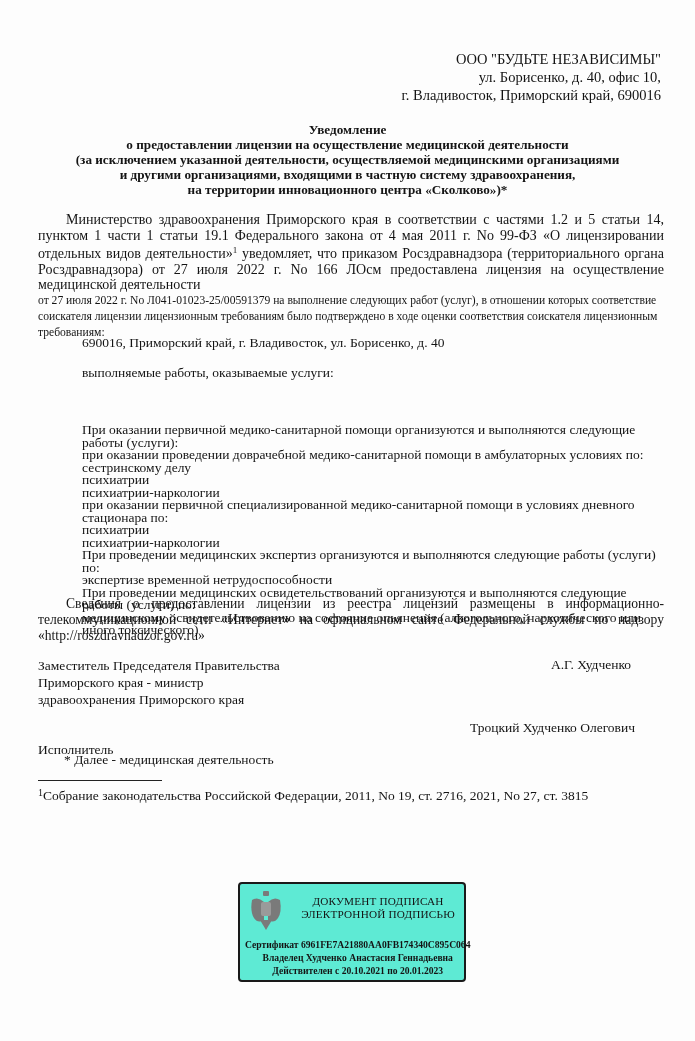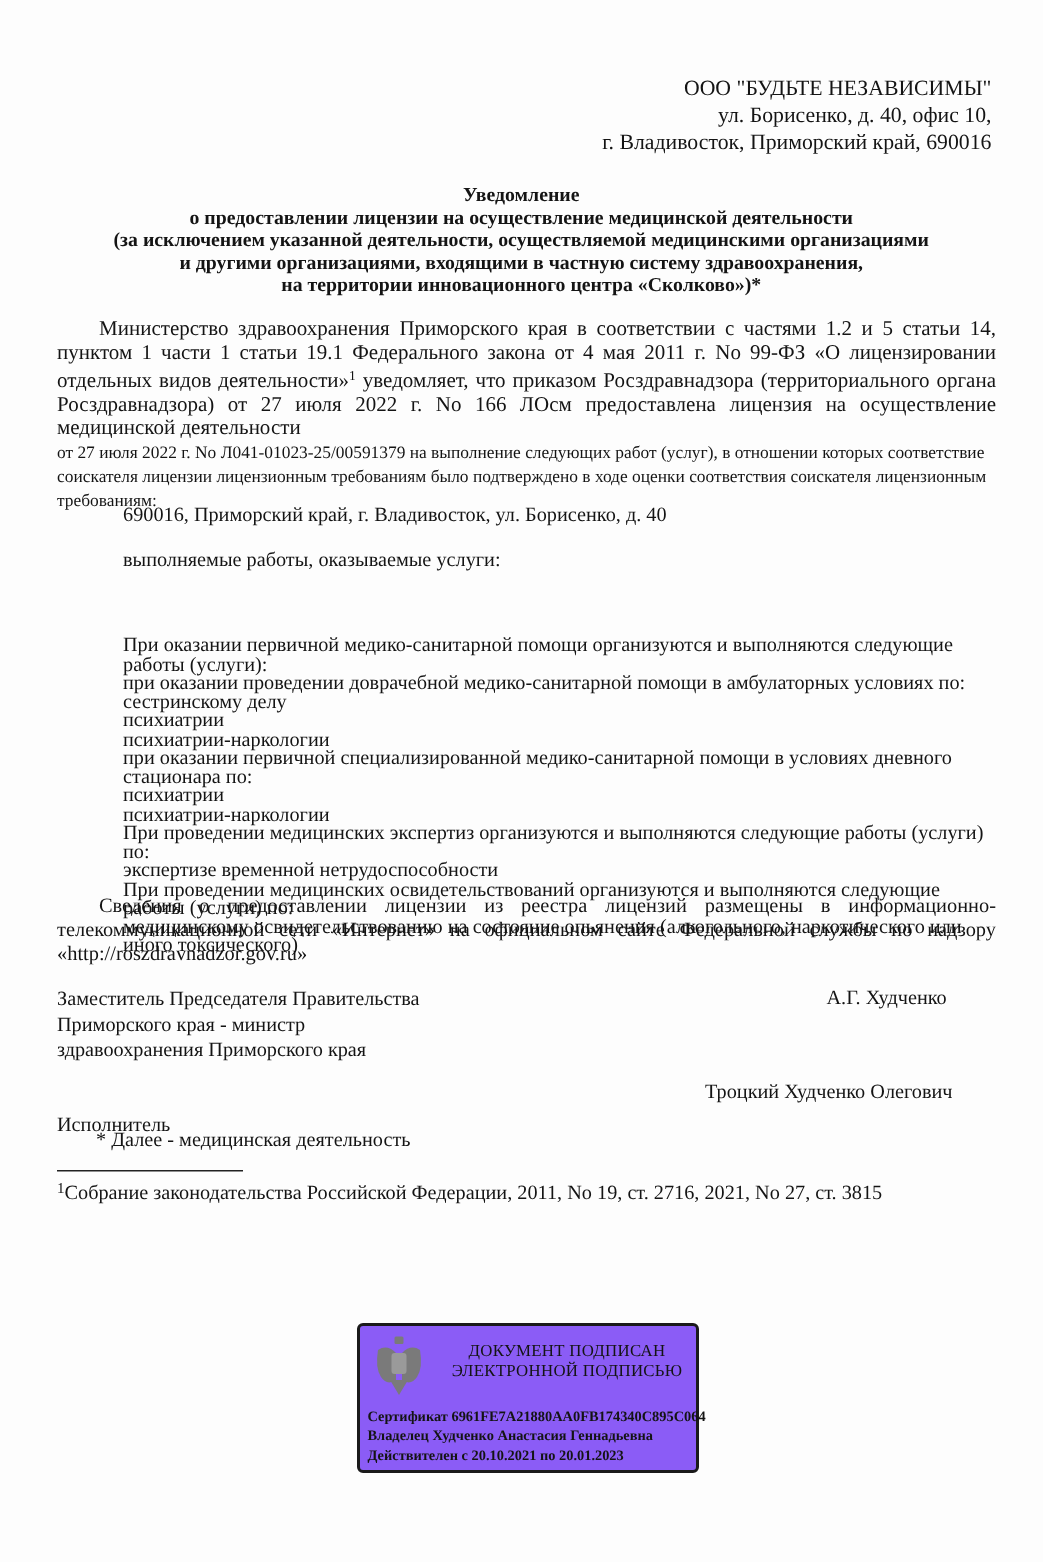--- a/index.html
+++ b/index.html
@@ -22,24 +22,24 @@
   .reg { left: 38px; width: 626px; top: 596px; font-size: 13.6px; line-height: 16px; text-align: justify; }
   .reg .ind { display: inline-block; width: 28px; }
   .sign-left { left: 38px; top: 657px; font-size: 13.5px; line-height: 17px; }
   .sign-right1 { left: 551px; top: 657px; font-size: 13.5px; text-align: center; }
   .exec-left { left: 38px; top: 722px; font-size: 13.5px; margin-top: 20px; }
   .exec-right { left: 470px; top: 720px; font-size: 13.5px; }
   .note { left: 42px; top: 752px; font-size: 13.5px; margin-left: 22px; }
   .hr { left: 38px; top: 780px; width: 124px; height: 0; border-top: 1px solid #222; }
   .fn { left: 38px; top: 787px; font-size: 13.5px; }
   .fn sup { font-size: 10px; vertical-align: 4px; }
-  .stamp { left: 238px; top: 882px; width: 224px; height: 96px; border: 2px solid #1a1a1a; border-radius: 4px; background: #8b5cf6; }
+  .stamp { left: 238px; top: 882px; width: 224px; height: 96px; border: 2px solid #1a1a1a; border-radius: 4px; background: #5eead4; }
   .stamp .emblem { position: absolute; left: 8px; top: 6px; width: 36px; height: 42px; }
   .stamp .head { position: absolute; left: 54px; top: 11px; width: 168px; text-align: center; font-size: 11.2px; line-height: 13px; letter-spacing: 0.2px; }
-  .stamp .lines { position: absolute; left: 5px; top: 54px; font-size: 9.6px; line-height: 13px; white-space: nowrap; font-weight: bold; }
+  .stamp .lines { position: absolute; left: 5px; top: 54px; font-size: 9.6px; line-height: 13px; white-space: nowrap; font-weight: bold; text-align: center; }
   sup.s { font-size: 9px; vertical-align: 5px; }
 </style>
 </head>
 <body>
 
 <div class="abs addr">
   <div>ООО "БУДЬТЕ НЕЗАВИСИМЫ"</div>
   <div>ул. Борисенко, д. 40, офис 10,</div>
   <div>г. Владивосток, Приморский край, 690016</div>
 </div>

